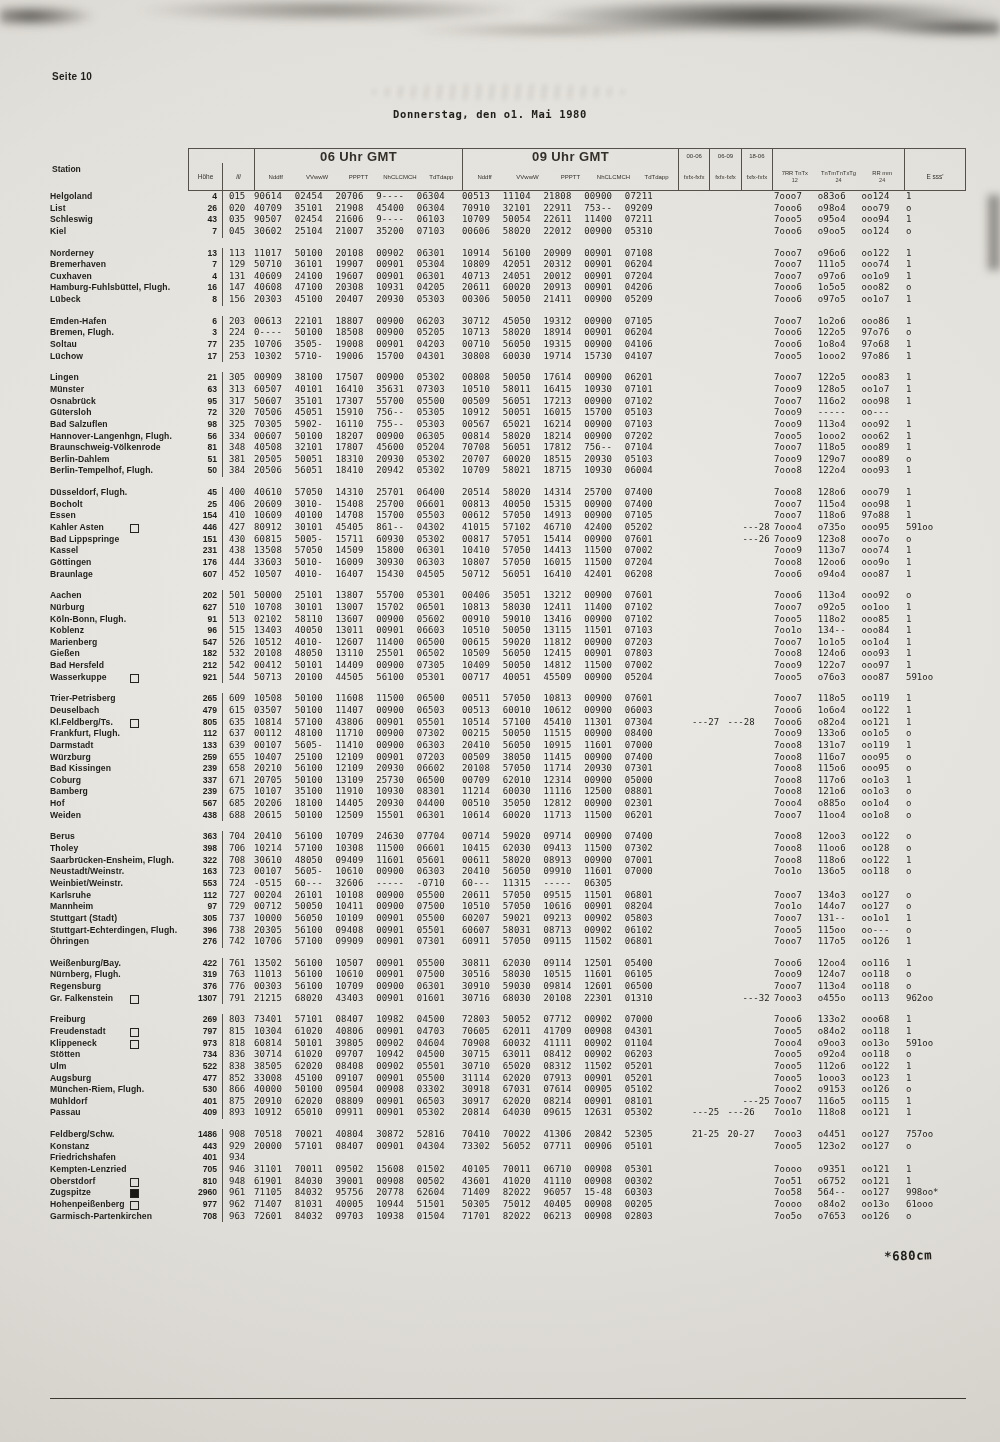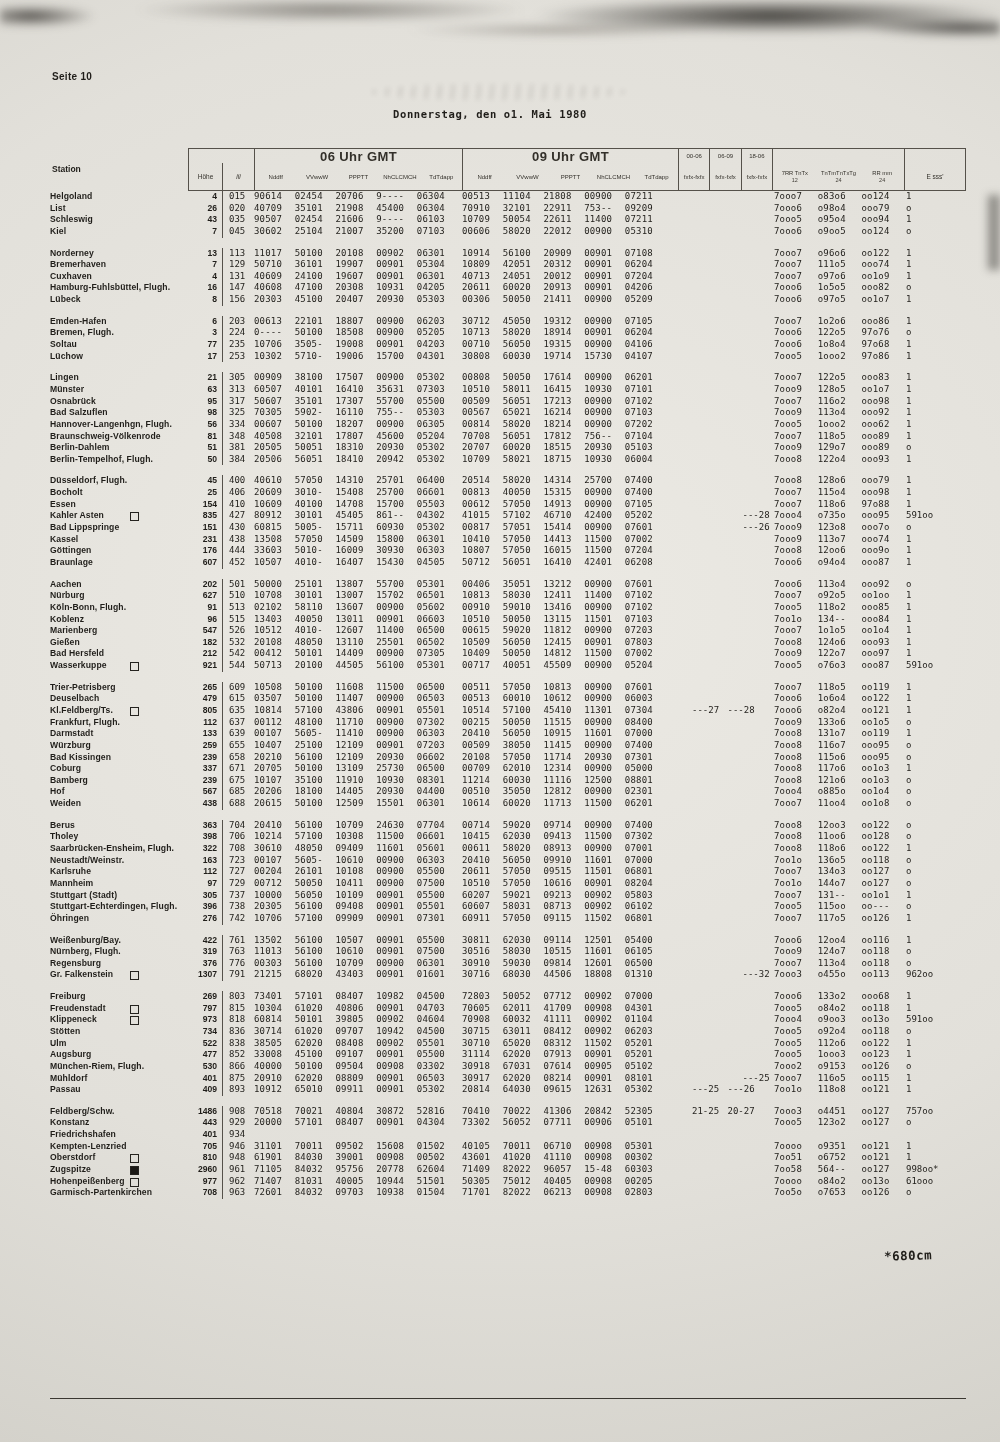--- a/index.html
+++ b/index.html
@@ -290,20 +290,30 @@
             <div class="c st">Osnabrück</div>
             <div class="c ho">95</div>
             <div class="c iii">317</div>
             <div class="c d06">50607 35101 17307 55700 05500</div>
             <div class="c d09">00509 56051 17213 00900 07102</div>
             <div class="c mid"></div>
             <div class="c rgt">7ooo7 116o2 ooo98</div>
             <div class="c ess">1</div>
           </div>
           <div class="row">
+            <div class="c st">Gütersloh</div>
+            <div class="c ho">72</div>
+            <div class="c iii">320</div>
+            <div class="c d06">70506 45051 15910 756-- 05305</div>
+            <div class="c d09">10912 50051 16015 15700 05103</div>
+            <div class="c mid"></div>
+            <div class="c rgt">7ooo9 ----- oo---</div>
+            <div class="c ess"></div>
+          </div>
+          <div class="row">
             <div class="c st">Bad Salzuflen</div>
             <div class="c ho">98</div>
             <div class="c iii">325</div>
             <div class="c d06">70305 5902- 16110 755-- 05303</div>
             <div class="c d09">00567 65021 16214 00900 07103</div>
             <div class="c mid"></div>
             <div class="c rgt">7ooo9 113o4 ooo92</div>
             <div class="c ess">1</div>
           </div>
           <div class="row">
@@ -373,21 +383,21 @@
             <div class="c ho">154</div>
             <div class="c iii">410</div>
             <div class="c d06">10609 40100 14708 15700 05503</div>
             <div class="c d09">00612 57050 14913 00900 07105</div>
             <div class="c mid"></div>
             <div class="c rgt">7ooo7 118o6 97o88</div>
             <div class="c ess">1</div>
           </div>
           <div class="row">
             <div class="c st">Kahler Asten<span class="marker"></span></div>
-            <div class="c ho">835</div>
+            <div class="c ho">446</div>
             <div class="c iii">427</div>
             <div class="c d06">80912 30101 45405 861-- 04302</div>
             <div class="c d09">41015 57102 46710 42400 05202</div>
             <div class="c mid">      ---28</div>
             <div class="c rgt">7ooo4 o735o ooo95</div>
             <div class="c ess">591oo</div>
           </div>
           <div class="row">
             <div class="c st">Bad Lippspringe</div>
             <div class="c ho">151</div>
@@ -658,20 +668,30 @@
             <div class="c st">Neustadt/Weinstr.</div>
             <div class="c ho">163</div>
             <div class="c iii">723</div>
             <div class="c d06">00107 5605- 10610 00900 06303</div>
             <div class="c d09">20410 56050 09910 11601 07000</div>
             <div class="c mid"></div>
             <div class="c rgt">7oo1o 136o5 oo118</div>
             <div class="c ess">o</div>
           </div>
           <div class="row">
+            <div class="c st">Weinbiet/Weinstr.</div>
+            <div class="c ho">553</div>
+            <div class="c iii">724</div>
+            <div class="c d06">-0515 60--- 32606 ----- -0710</div>
+            <div class="c d09">60--- 11315 ----- 06305</div>
+            <div class="c mid"></div>
+            <div class="c rgt"></div>
+            <div class="c ess"></div>
+          </div>
+          <div class="row">
             <div class="c st">Karlsruhe</div>
             <div class="c ho">112</div>
             <div class="c iii">727</div>
             <div class="c d06">00204 26101 10108 00900 05500</div>
             <div class="c d09">20611 57050 09515 11501 06801</div>
             <div class="c mid"></div>
             <div class="c rgt">7ooo7 134o3 oo127</div>
             <div class="c ess">o</div>
           </div>
           <div class="row">
@@ -744,21 +764,21 @@
             <div class="c d09">30910 59030 09814 12601 06500</div>
             <div class="c mid"></div>
             <div class="c rgt">7ooo7 113o4 oo118</div>
             <div class="c ess">o</div>
           </div>
           <div class="row">
             <div class="c st">Gr. Falkenstein<span class="marker"></span></div>
             <div class="c ho">1307</div>
             <div class="c iii">791</div>
             <div class="c d06">21215 68020 43403 00901 01601</div>
-            <div class="c d09">30716 68030 44506 18808 01310</div>
+            <div class="c d09">30716 68030 20108 22301 01310</div>
             <div class="c mid">      ---32</div>
             <div class="c rgt">7ooo3 o455o oo113</div>
             <div class="c ess">962oo</div>
           </div>
         </div>
         <div class="group">
           <div class="row">
             <div class="c st">Freiburg</div>
             <div class="c ho">269</div>
             <div class="c iii">803</div>

